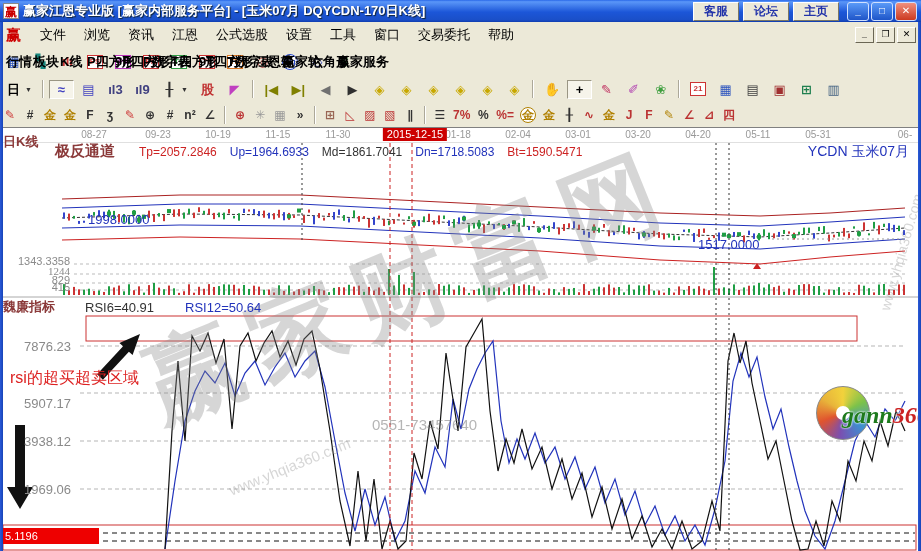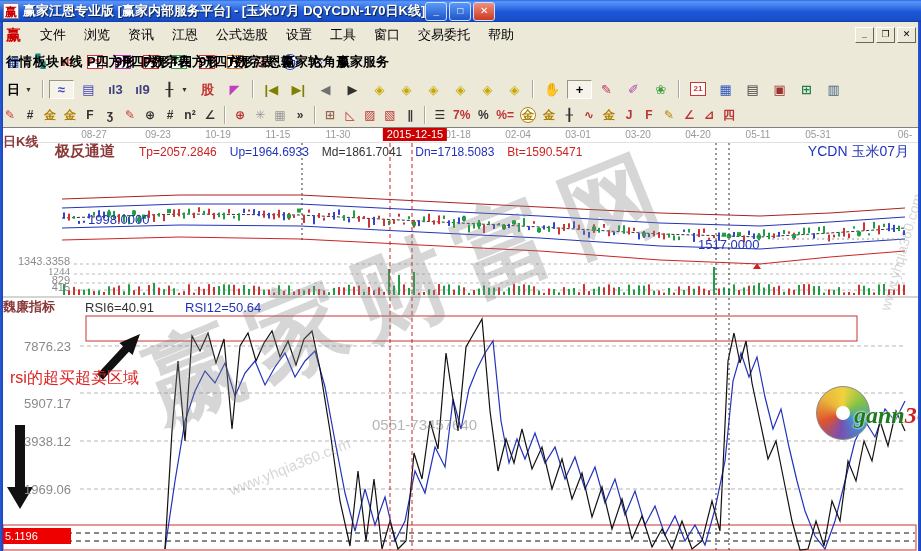--- a/index.html
+++ b/index.html
@@ -56,50 +56,55 @@
   .kparam{font-size:12px;margin-right:13px;}
   .symbol{position:absolute;right:12px;top:15px;color:#2233bb;font-size:14px;z-index:6;}
   .plabel{position:absolute;color:#2233bb;font-size:13px;z-index:6;}
   .p1{left:88px;top:84px;}
   .p2{left:698px;top:109px;}
   .vaxis-label{position:absolute;width:66px;text-align:right;left:4px;font-size:11px;color:#8a8a8a;z-index:6;transform:translateY(-50%);}
   .raxis-label{position:absolute;left:24px;font-size:13px;color:#8a8a8a;z-index:6;transform:translateY(-50%);}
   .rsi6{position:absolute;left:85px;top:172px;font-size:13px;color:#333;z-index:6;}
   .rsi12{position:absolute;left:185px;top:172px;font-size:13px;color:#2233bb;z-index:6;}
   .annotation{position:absolute;left:10px;top:240px;font-size:16px;color:#dd2222;z-index:6;}
-  .bottom-badge{position:absolute;left:3px;top:400px;width:68px;height:16px;background:#ee0000;color:#fff;
+  .bottom-badge{position:absolute;left:3px;top:400px;width:96px;height:16px;background:#ee0000;color:#fff;
     font-size:11px;line-height:16px;padding-left:2px;z-index:6;box-sizing:border-box;}
   
   .wm{position:absolute;z-index:5;color:rgba(135,135,135,.34);pointer-events:none;white-space:nowrap;}
   .wm-brand{left:150px;top:200px;font-size:96px;font-weight:bold;letter-spacing:16px;transform:rotate(-22deg);transform-origin:left center;}
   .wm-site{left:225px;top:330px;font-size:15px;transform:rotate(-22deg);}
   .wm-site2{left:877px;top:180px;font-size:14px;transform:rotate(-74deg);transform-origin:left top;}
   .wm-phone{left:372px;top:288px;font-size:15px;color:rgba(120,120,120,.55);}
   
   .glogo{position:absolute;left:816px;top:258px;width:100px;height:60px;z-index:6;}
   .gwheel{position:absolute;left:0;top:0;width:52px;height:52px;border-radius:50%;
     background:conic-gradient(#f2d23c,#7cc24a 17%,#3f8fd2 35%,#7a4fb0 52%,#e0542e 69%,#e8b43a 85%,#f2d23c);
     border:1px solid #888;}
   .gwheel::after{content:"";position:absolute;left:19px;top:19px;width:14px;height:14px;border-radius:50%;background:#fff;}
   .gtext{position:absolute;left:26px;top:16px;font-family:"Liberation Serif","DejaVu Serif",serif;
     font-style:italic;font-weight:bold;font-size:24px;text-shadow:0 0 2px #fff,0 0 2px #fff;}
-  .gtext i{color:#1d7a1d;font-style:italic;margin-left:12px;}
+  .gtext i{color:#1d7a1d;font-style:italic;}
   .gtext b{color:#cc2222;}
   
   .frame{position:absolute;top:22px;bottom:0;width:3px;background:linear-gradient(90deg,#2a5ad8,#1744b8);z-index:10;}
   .frame.left{left:0;} .frame.right{right:0;}
 </style>
 </head>
 <body>
 
 <div class="app">
 
   <div class="titlebar">
     <span class="app-icon">赢</span>
     <span class="title-text">赢家江恩专业版 [赢家内部服务平台]  -  [玉米07月   DQYCDN-170日K线]</span>
+    <span class="tb-quick" id="quickButtons">
+        <span class="qbtn">客服</span>
+        <span class="qbtn">论坛</span>
+        <span class="qbtn">主页</span>
+      </span>
     <span class="win-controls" id="winControls">
         <span class="wbtn">_</span>
         <span class="wbtn">□</span>
         <span class="wbtn close">✕</span>
       </span>
   </div>
 
   <div class="menubar">
     <span class="menu-logo">赢</span>
     <span id="menuItems"><span class="menu-item">文件</span><span class="menu-item">浏览</span><span class="menu-item">资讯</span><span class="menu-item">江恩</span><span class="menu-item">公式选股</span><span class="menu-item">设置</span><span class="menu-item">工具</span><span class="menu-item">窗口</span><span class="menu-item">交易委托</span><span class="menu-item">帮助</span></span>

